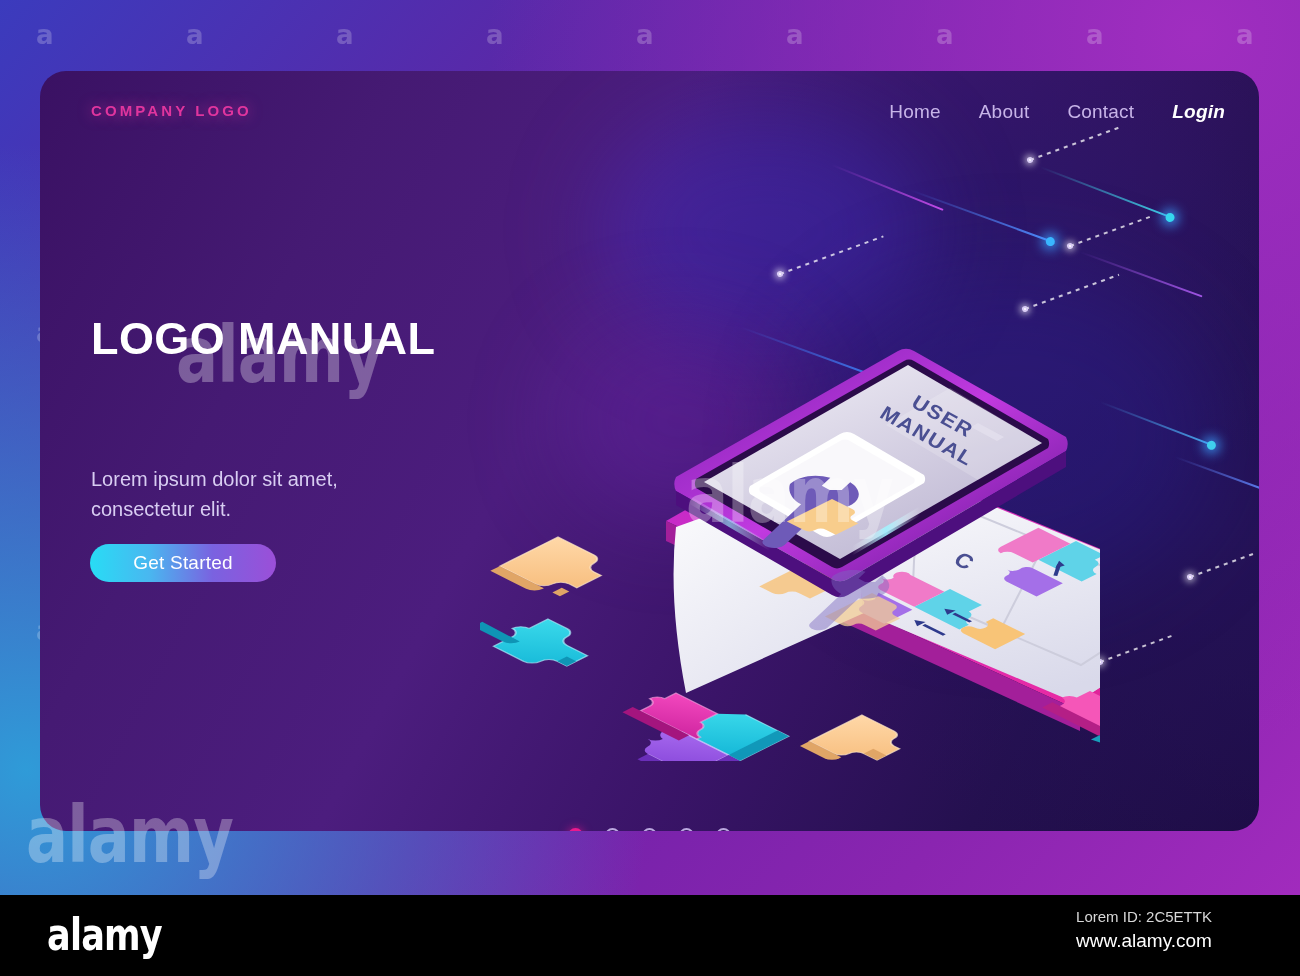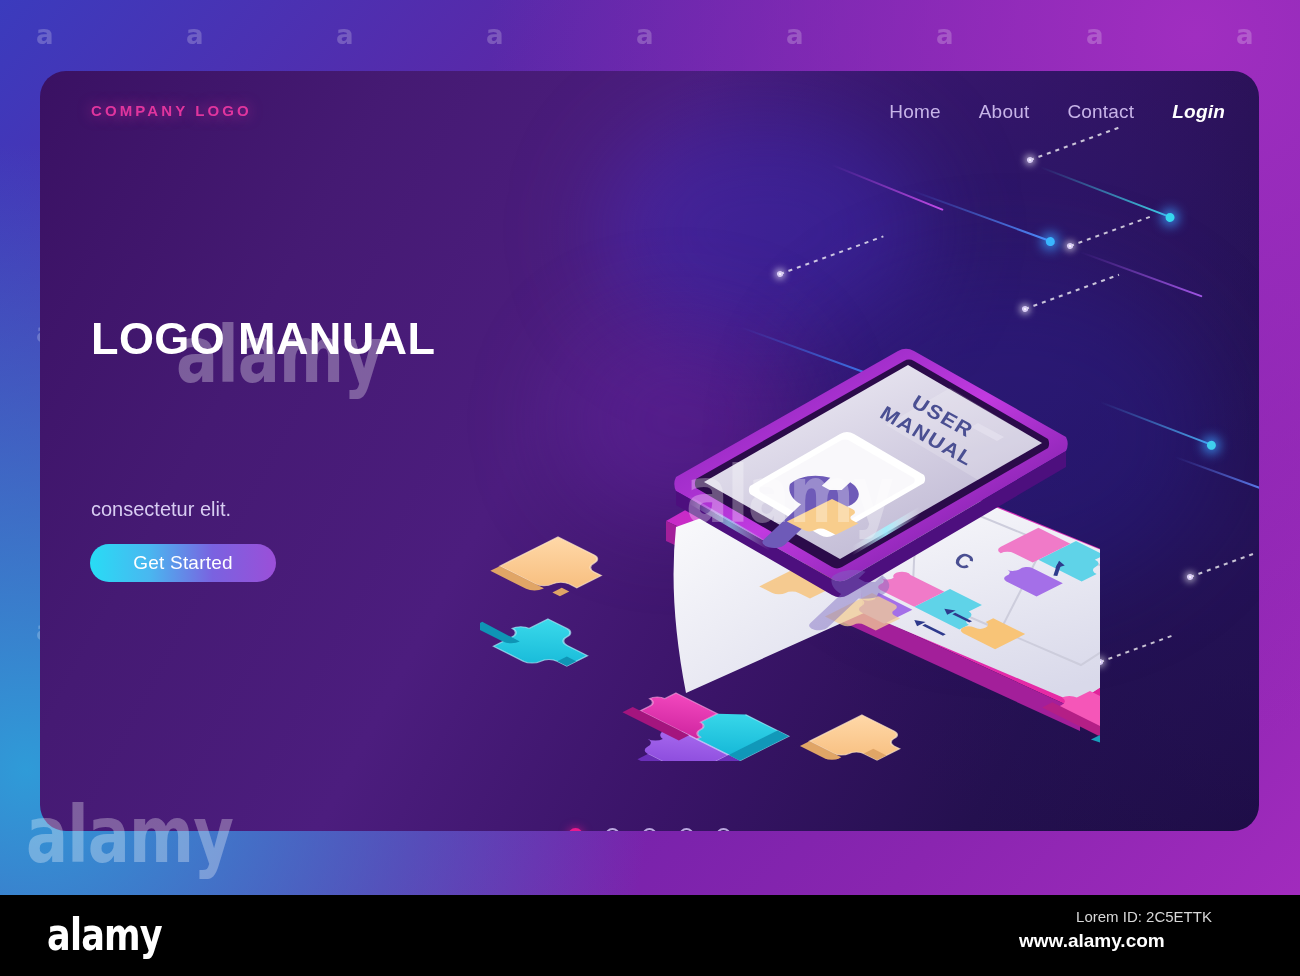--- a/index.html
+++ b/index.html
@@ -75,21 +75,21 @@
   
   .wm-word{position:absolute;color:rgba(255,255,255,.30);
     font-family:"DejaVu Sans",sans-serif;font-weight:700;font-style:normal;
     letter-spacing:-1px;pointer-events:none;}
 
   
   .footbar{position:absolute;left:0;top:895px;width:1300px;height:81px;background:#000;}
   .alamy-logo{position:absolute;left:47px;top:908px;font-family:"DejaVu Sans",sans-serif;
      font-weight:700;font-size:45px;color:#fff;letter-spacing:-1px;transform:scaleX(.78);transform-origin:left top;}
   .imgid{position:absolute;right:31px;top:908px;width:250px;text-align:center;color:#d8d8d8;font-size:15px;}
-  .domain{position:absolute;right:31px;top:930px;width:250px;color:#fff;font-size:19px;font-weight:700;}
+  .domain{position:absolute;right:31px;top:930px;width:250px;text-align:center;color:#fff;font-size:19px;font-weight:400;}
 </style>
 </head>
 <body>
 
 <div class="stage">
 
   <div class="backdrop"></div>
   <div class="wm-tile" id="wmTile">
       <span style="left: 36px; top: 22px;">a</span>
       <span style="left: 186px; top: 22px;">a</span>
@@ -199,21 +199,21 @@
       <a href="#">About</a>
       <a href="#">Contact</a>
       <a href="#" class="active">Login</a>
     </nav>
 
     <h1 class="h1">
       <span>LOGO MANUAL</span><br>
     </h1>
 
     <p class="sub">
-      <br>
+      <span>Lorem ipsum dolor sit amet,</span><br>
       <span>consectetur elit.</span>
     </p>
 
     <button class="cta">Get Started</button>
 
     <div class="art">
       <svg width="620" height="520" viewBox="0 0 620 520" xmlns="http://www.w3.org/2000/svg">
         <defs>
           <linearGradient id="bookEdge" x1="0" y1="0" x2="1" y2="1">
             <stop offset="0" stop-color="#c02bd0"></stop>

